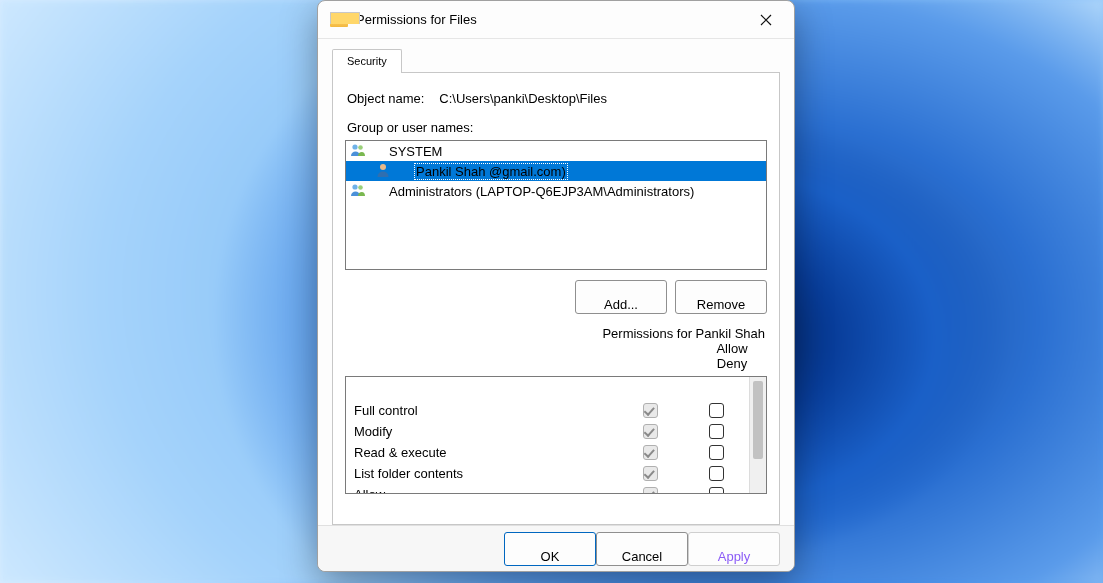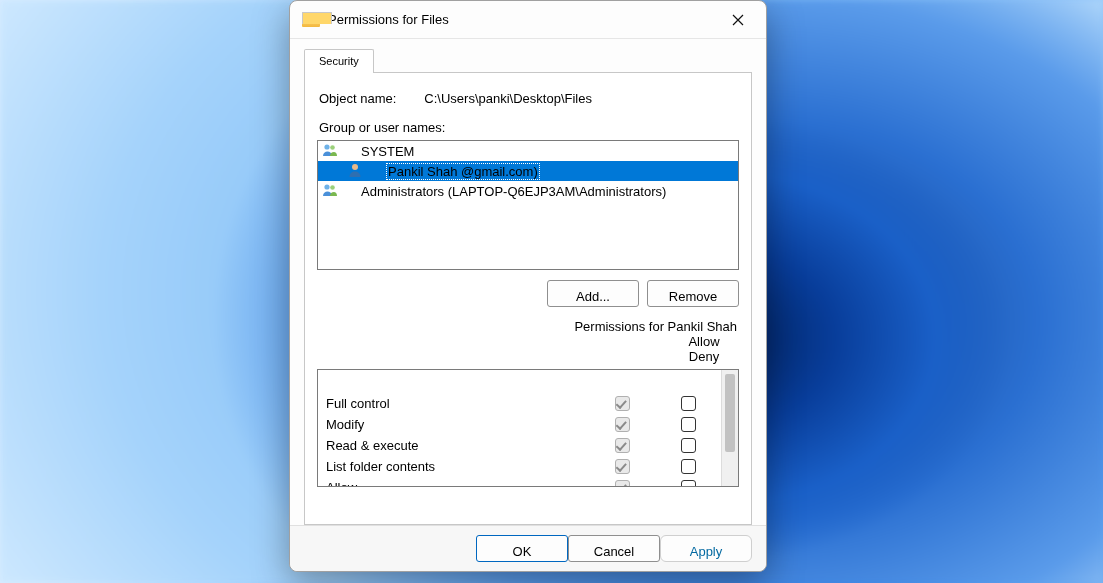--- a/index.html
+++ b/index.html
@@ -17,21 +17,21 @@
     position: absolute;
     inset: 0;
     background:
       radial-gradient(ellipse 420px 320px at 65% 58%, #001f5a 0%, #083d9a 28%, #1a60c8 52%, transparent 70%),
       radial-gradient(ellipse 700px 520px at 70% 55%, #0d3b8a 0%, #2a6fd1 38%, #5a9bea 62%, transparent 80%),
       radial-gradient(ellipse 920px 720px at 55% 50%, #6ab0f3 0%, #a5d3fb 55%, #d5ecff 82%);
     filter: blur(3px);
   }
   .dialog {
     position: absolute;
-    left: 289px;
+    left: 317px;
     top: 0;
     width: 478px;
     height: 572px;
     background: #fdfdfd;
     border: 1px solid #a0a0a0;
     border-radius: 8px;
     box-shadow: 0 12px 36px rgba(0,0,0,.35);
     display: flex;
     flex-direction: column;
   }
@@ -62,21 +62,21 @@
   }
   .tab-body {
     border: 1px solid #c7c7c7;
     flex: 1;
     margin-top: -1px;
     padding: 14px 12px 8px 12px;
     display: flex;
     flex-direction: column;
     background: #fff;
   }
-  .obj-row { display: flex; gap: 28px; margin: 4px 2px 14px 2px; font-size: 13px; }
+  .obj-row { display: flex; gap: 15px; margin: 4px 2px 14px 2px; font-size: 13px; }
   .label-line { margin: 0 2px 5px 2px; font-size: 13px; }
   .listbox {
     border: 1px solid #7a7a7a;
     height: 130px;
     background: #fff;
     overflow: hidden;
   }
   .list-item {
     display: flex;
     align-items: center;
@@ -92,24 +92,24 @@
   .btn-row { display: flex; justify-content: flex-end; gap: 8px; margin: 10px 0 12px; }
   .win-btn {
     min-width: 92px;
     height: 27px;
     border: 1px solid #8f8f8f;
     background: #fdfdfd;
     border-radius: 3px;
     font-size: 13px;
     font-family: inherit;
     cursor: pointer;
-    padding: 8px 12px;
+    padding: 16px 12px;
   }
   .win-btn.primary { border-color: #0067c0; }
-  .win-btn:disabled { color: #0369a1; border-color: #cfcfcf; cursor: default; border-radius: 6px; }
+  .win-btn:disabled { color: #8b5cf6; border-color: #cfcfcf; cursor: default; }
   .perm-header { display: flex; align-items: flex-end; margin: 0 2px 5px 2px; font-size: 13px; flex-direction: column; }
   .perm-header .name { flex: 1; }
   .perm-header .col { width: 66px; text-align: center; }
   .perm-header .scroll-gap { width: 18px; }
   .perm-box { border: 1px solid #7a7a7a; height: 118px; display: flex; }
   .perm-list { flex: 1; overflow: hidden; padding: 3px 0 0 8px; margin-top: 20px; }
   .perm-row { display: flex; align-items: center; height: 21px; font-size: 13px; }
   .perm-row .perm-label { flex: 1; }
   .perm-row .chk-cell { width: 66px; display: flex; justify-content: center; }
   .chk {

